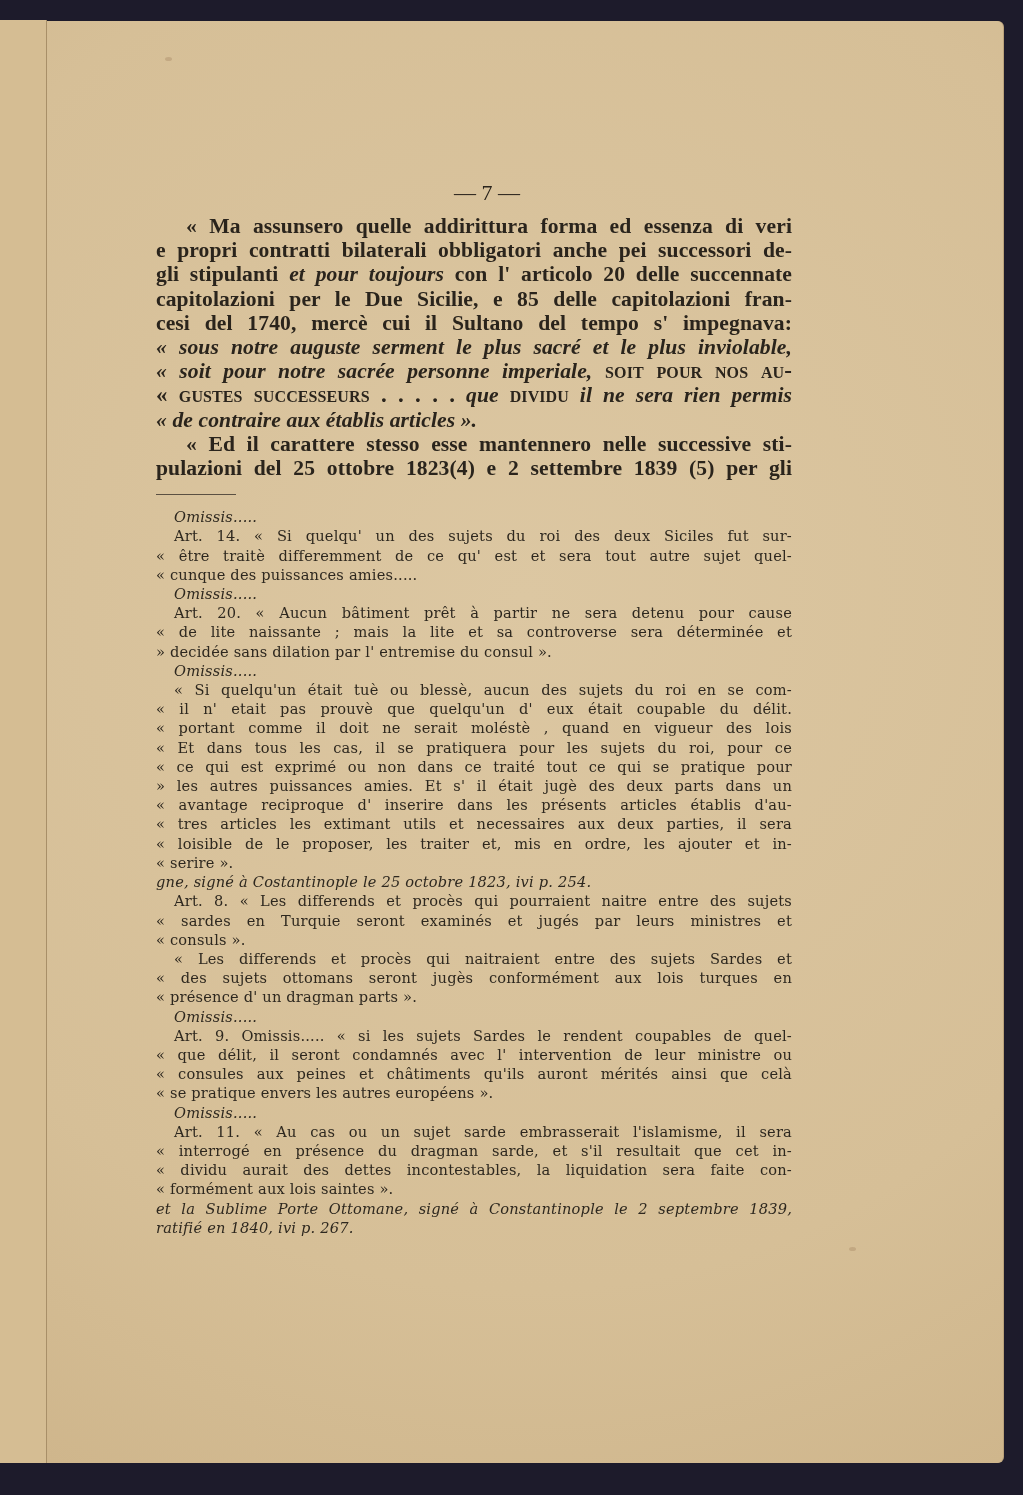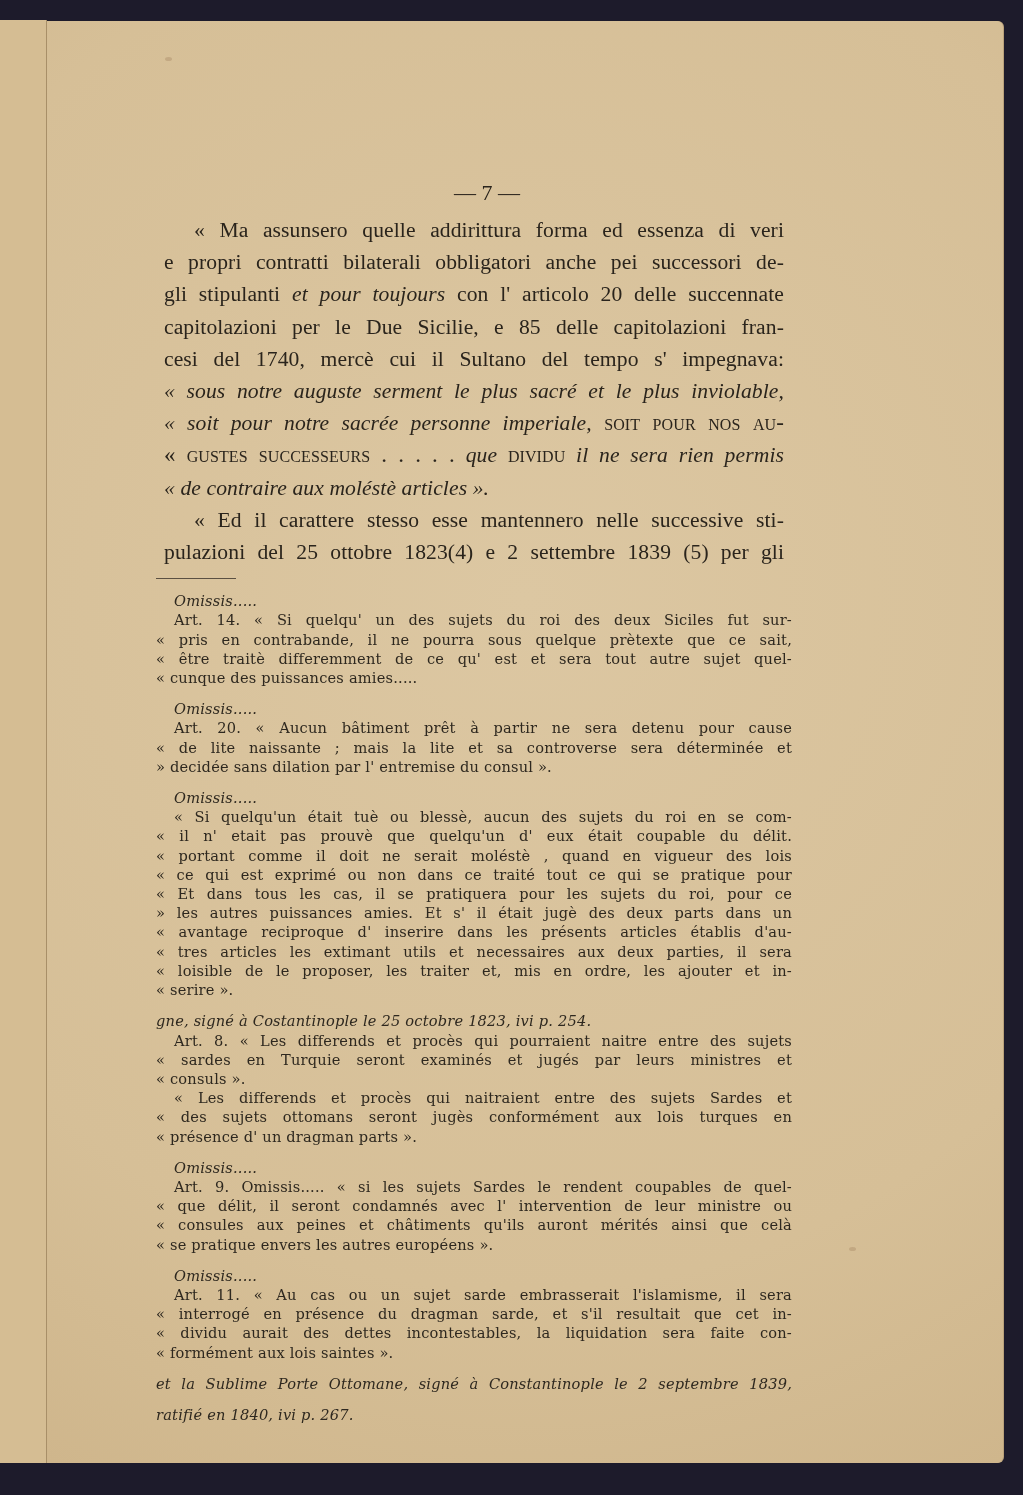--- a/index.html
+++ b/index.html
@@ -27,38 +27,38 @@
     background: #b59a74; opacity: .6;
   }
   .content {
     position: absolute; left: 156px; top: 176px; width: 636px;
   }
   .page-number {
     text-align: center; font-size: 22px; line-height: 34px; margin-bottom: 4px;
     padding-left: 26px;
   }
   .main p {
-    margin: 8px; font-size: 21.6px; line-height: 24.2px; text-align: justify;
-    text-align-last: justify; letter-spacing: 0.1px;
+    margin: 0; font-size: 21.6px; line-height: 24.2px; text-align: justify;
+    text-align-last: justify; letter-spacing: 0.1px; font-weight: bold;
   }
   .main p.last { text-align-last: left; }
   .main p.indent { text-indent: 30px; }
   .main i { font-style: italic; }
   .sc { font-variant: small-caps; font-size: 23px; }
   .sep {
     width: 80px; border-top: 1px solid #5b5042; margin: 14px 0 12px 0;
   }
   .notes p {
     margin: 0; font-family: "DejaVu Serif", serif; font-size: 14.6px;
     line-height: 19.2px; text-align: justify; text-align-last: justify;
     letter-spacing: 0.2px; color: #2e281f;
   }
   .notes p.last { text-align-last: left; }
   .notes p.indent { text-indent: 18px; }
-  .notes .it { font-style: italic; margin-top: 12px; }
+  .notes .it { font-style: italic; }
 </style>
 </head>
 <body>
 
 <div class="prev-page"></div>
 <div class="page">
   <div class="spot" style="left:118px;top:36px;"></div>
   <div class="spot" style="left:802px;top:1226px;"></div>
 </div>
 
@@ -67,43 +67,42 @@
 
   <div class="main">
     <p class="indent">« Ma assunsero quelle addirittura forma ed essenza di veri</p>
     <p>e propri contratti bilaterali obbligatori anche pei successori de-</p>
     <p><span>gli stipulanti </span><i>et pour toujours</i><span> con l' articolo 20 delle succennate</span></p>
     <p>capitolazioni per le Due Sicilie, e 85 delle capitolazioni fran-</p>
     <p>cesi del 1740, mercè cui il Sultano del tempo s' impegnava:</p>
     <p><i>« sous notre auguste serment le plus sacré et le plus inviolable,</i></p>
     <p><i>« soit pour notre sacrée personne imperiale,</i><span class="sc"> soit pour nos au-</span></p>
     <p><span class="sc">« gustes successeurs . . . . .</span><i> que </i><span class="sc">dividu</span><i> il ne sera rien permis</i></p>
-    <p class="last"><i>« de contraire aux moléstè articles ».</i></p>
+    <p class="last"><i>« de contraire aux établis articles ».</i></p>
     <p class="indent">« Ed il carattere stesso esse mantennero nelle successive sti-</p>
     <p>pulazioni del 25 ottobre 1823(4) e 2 settembre 1839 (5) per gli</p>
   </div>
 
   <div class="sep"></div>
 
   <div class="notes" id="notes">
       <p class="indent last it">Omissis.....</p>
       <p class="indent">Art. 14. « Si quelqu' un des sujets du roi des deux Siciles fut sur-</p>
-      <p>« pris en contrabande, il ne pourra sous quelque prètexte que ce sait,</p>
       <p>« être traitè differemment de ce qu' est et sera tout autre sujet quel-</p>
       <p class="last">« cunque des puissances amies.....</p>
       <p class="indent last it">Omissis.....</p>
       <p class="indent">Art. 20. « Aucun bâtiment prêt à partir ne sera detenu pour cause</p>
       <p>« de lite naissante ; mais la lite et sa controverse sera déterminée et</p>
       <p class="last">» decidée sans dilation par l' entremise du consul ».</p>
       <p class="indent last it">Omissis.....</p>
       <p class="indent">« Si quelqu'un était tuè ou blessè, aucun des sujets du roi en se com-</p>
       <p>« il n' etait pas prouvè que quelqu'un d' eux était coupable du délit.</p>
       <p>« portant comme il doit ne serait moléstè , quand en vigueur des lois</p>
+      <p>« Et dans tous les cas, il se pratiquera pour les sujets du roi, pour ce</p>
       <p>« ce qui est exprimé ou non dans ce traité tout ce qui se pratique pour</p>
-      <p>« Et dans tous les cas, il se pratiquera pour les sujets du roi, pour ce</p>
       <p>» les autres puissances amies. Et s' il était jugè des deux parts dans un</p>
       <p>« avantage reciproque d' inserire dans les présents articles établis d'au-</p>
       <p>« tres articles les extimant utils et necessaires aux deux parties, il sera</p>
       <p>« loisible de le proposer, les traiter et, mis en ordre, les ajouter et in-</p>
       <p class="last">« serire ».</p>
       <p class="last it">gne, signé à Costantinople le 25 octobre 1823, ivi p. 254.</p>
       <p class="indent">Art. 8. « Les differends et procès qui pourraient naitre entre des sujets</p>
       <p>« sardes en Turquie seront examinés et jugés par leurs ministres et</p>
       <p class="last">« consuls ».</p>
       <p class="indent">« Les differends et procès qui naitraient entre des sujets Sardes et</p>

